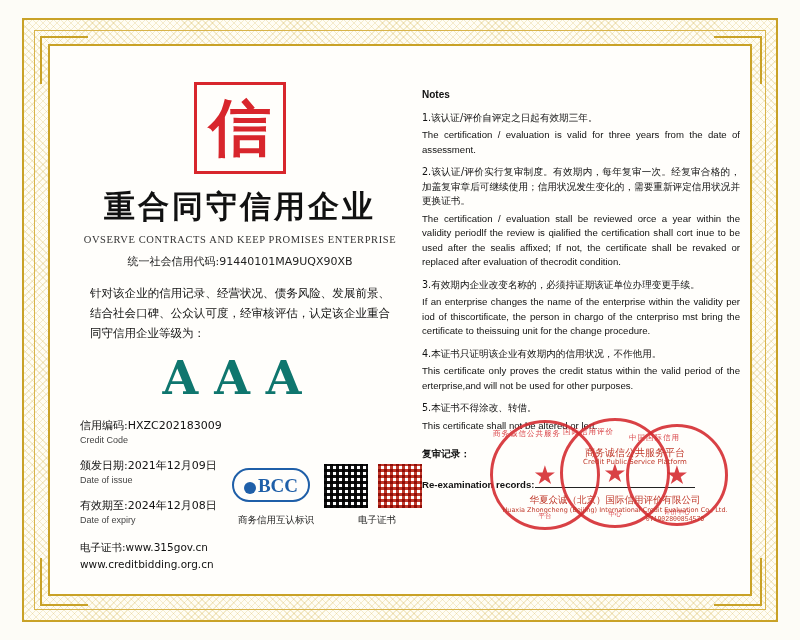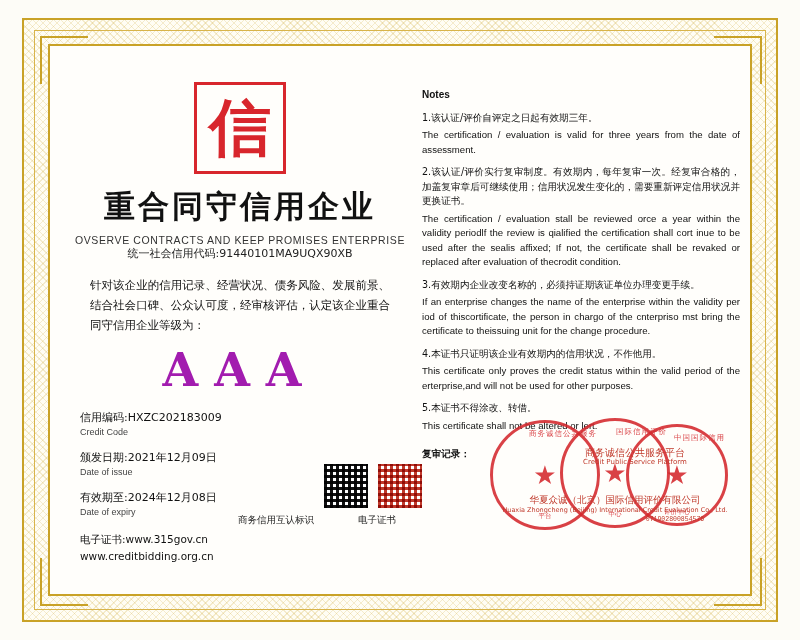--- a/index.html
+++ b/index.html
@@ -58,39 +58,39 @@
     font-family:"DejaVu Serif", serif;
     font-weight:bold;
     box-sizing:border-box;
   }
   .main-title{
     margin-top:12px;
     font-size:31px;font-weight:bold;letter-spacing:3px;color:#111;
     font-family:"DejaVu Sans","Liberation Sans",sans-serif;
   }
   .main-title-en{
-    margin-top:6px;font-size:10.5px;letter-spacing:0.6px;color:#333;
+    margin-top:6px;font-size:10.5px;letter-spacing:0.6px;color:#333;font-family:Liberation Serif, serif;
   }
   .company{
     margin-top:15px;font-size:15px;font-weight:bold;color:#111;
     font-family:"DejaVu Sans","Liberation Sans",sans-serif;
   }
   .uscc{
-    font-size:11px;color:#222;
+    margin-top:9px;font-size:11px;color:#222;
     font-family:"DejaVu Sans","Liberation Sans",sans-serif;
     text-align:center;
   }
   .para{
     margin:14px auto 0 auto;width:300px;
     font-size:11.5px;line-height:20px;color:#111;text-align:justify;
     font-family:"DejaVu Sans","Liberation Sans",sans-serif;
   }
   .grade{
     margin-top:8px;
-    color:#a21caf;font-size:46px;font-weight:bold;letter-spacing:16px;
+    color:#0f766e;font-size:46px;font-weight:bold;letter-spacing:16px;
     font-family:"DejaVu Serif","Liberation Serif",serif;
   }
   .field{
     margin-left:20px;margin-top:13px;text-align:left;
     font-size:11px;color:#111;
     font-family:"DejaVu Sans","Liberation Sans",sans-serif;
   }
   .field .sub{
     display:block;margin-top:2px;font-size:9px;color:#444;
     font-family:"Liberation Sans",sans-serif;
@@ -150,21 +150,21 @@
     color:#d4282d;opacity:0.88;
   }
   .seal.s1{left:490px;top:420px;width:104px;height:104px;}
   .seal.s2{left:560px;top:418px;width:104px;height:104px;}
   .seal.s3{left:626px;top:424px;width:96px;height:96px;}
   .seal .star{
     position:absolute;left:50%;top:50%;transform:translate(-50%,-50%);
     font-size:26px;line-height:26px;
   }
   .seal .ring-text{
-    position:absolute;left:0;top:6px;width:100%;text-align:right;
+    position:absolute;left:0;top:6px;width:100%;text-align:left;
     font-size:7.5px;letter-spacing:1px;
     font-family:"DejaVu Sans","Liberation Sans",sans-serif;
   }
   .seal .bottom-text{
     position:absolute;left:0;bottom:6px;width:100%;text-align:center;
     font-size:6.5px;
     font-family:"DejaVu Sans","Liberation Sans",sans-serif;
   }
   .seal-caption{
     position:absolute;text-align:center;color:#c0392b;
@@ -214,20 +214,23 @@
         <span>有效期至:2024年12月08日</span>
         <span class="sub">Date of expiry</span>
       </div>
 
       <div class="urls">
         <div>电子证书:www.315gov.cn</div>
         <div>www.creditbidding.org.cn</div>
       </div>
 
       <div class="logos">
+        <div class="bcc">
+          <span class="dot"></span><span>BCC</span>
+        </div>
         <div class="qr a"></div>
         <div class="qr b"></div>
         <div class="logo-cap c1">商务信用互认标识</div>
         <div class="logo-cap c2">电子证书</div>
       </div>
     </div>
 
     <div class="right">
       <div class="h">Notes</div>
 
@@ -240,20 +243,23 @@
       <div class="cn">3.有效期内企业改变名称的，必须持证期该证单位办理变更手续。</div>
       <div class="en">If an enterprise changes the name of the enterprise within the validity per iod of thiscortificate, the person in chargo of the cnterpriso mst bring the certificate to theissuing unit for the change procedure.</div>
 
       <div class="cn">4.本证书只证明该企业有效期内的信用状况，不作他用。</div>
       <div class="en">This certificate only proves the credit status within the valid period of the erterprise,and will not be used for other purposes.</div>
 
       <div class="cn">5.本证书不得涂改、转借。</div>
       <div class="en">This certificate shall not be altered or lert.</div>
 
       <div class="reexam">复审记录：</div>
+      <div class="reexam">
+        <span>Re-examination records:</span><span class="line"></span>
+      </div>
     </div>
 
   </div>
 
   <div class="seal s1">
     <div class="ring-text">商务诚信公共服务</div>
     <div class="star">★</div>
     <div class="bottom-text">平台</div>
   </div>
   <div class="seal s2">

